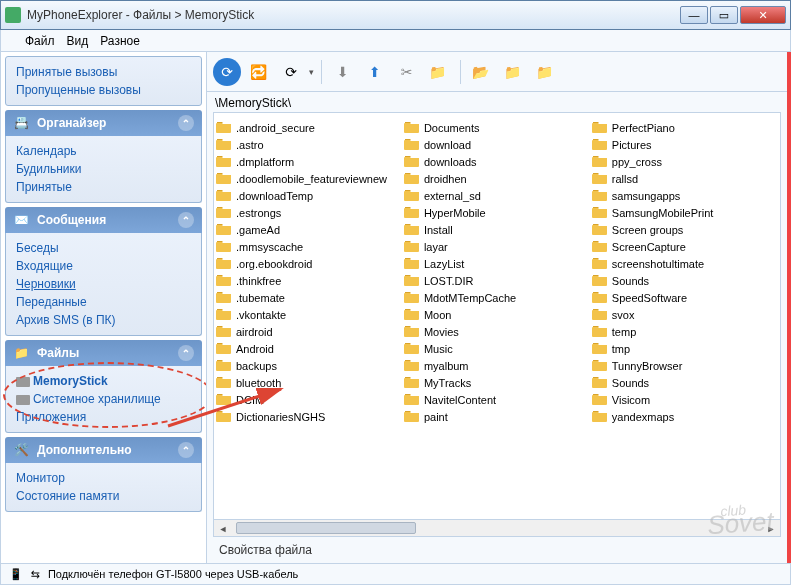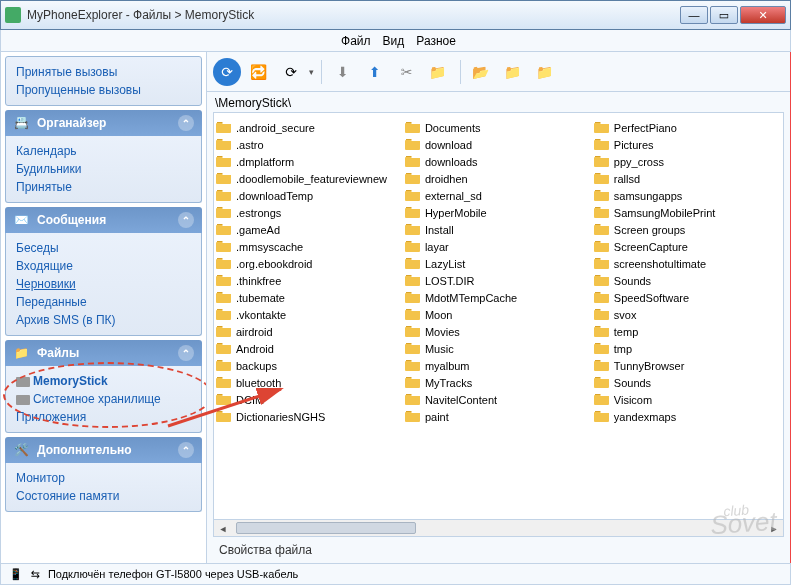--- a/index.html
+++ b/index.html
@@ -8,25 +8,25 @@
 
 .titlebar { height: 30px; background: linear-gradient(#f5f9fd, #d7e6f6); border: 1px solid #5b7ea3; display: flex; align-items: center; padding: 0 4px; }
 .app-icon { width: 16px; height: 16px; background: #4a6; border-radius: 2px; margin-right: 6px; }
 .title-text { font-size: 12px; color: #333; flex: 1; }
 .win-btns { display: flex; gap: 2px; }
 .win-btn { width: 28px; height: 18px; border: 1px solid #6a89b0; border-radius: 2px; display:flex; align-items:center; justify-content:center; font-size:11px; }
 .win-min,.win-max { background: linear-gradient(#e8f1fb,#c4d9ef); }
 .win-close { background: linear-gradient(#f08080,#c0392b); color:#fff; width:46px; }
 
 
-.menubar { height: 22px; border: 1px solid #c2d3e6; border-top:none; display:flex; align-items:center; font-size:12px; padding-left:6px; gap:12px; background:#f5f9fd;justify-content:center; }
+.menubar { height: 22px; border: 1px solid #c2d3e6; border-top:none; display:flex; align-items:center; font-size:12px; padding-left:24px; gap:12px; background:#f5f9fd; }
 .menubar span { cursor:default; }
 
 
-.main { display:flex; height: calc(585px - 30px - 22px - 22px); border-left:1px solid #c2d3e6; border-right:1px solid #ef4444; }
+.main { display:flex; height: calc(585px - 30px - 22px - 22px); border-left:1px solid #c2d3e6; border-right:4px solid #ef4444; }
 
 
 .sidebar { width: 206px; background:#fff; border-right:1px solid #c2d3e6; overflow:hidden; font-size:12px; }
 .panel { margin:4px; }
 .panel-head { height:26px; background: linear-gradient(#6d96c9,#7da6d9); color:#fff; font-weight:bold; border-radius:3px 3px 0 0; display:flex; align-items:center; padding:0 8px; position:relative; }
 .panel-head .hicon { width:18px; height:18px; margin-right:6px; display:flex; align-items:center; justify-content:center; }
 .panel-head .chev { position:absolute; right:8px; width:16px; height:16px; border-radius:50%; background:rgba(255,255,255,.3); display:flex; align-items:center; justify-content:center; font-size:10px; }
 .panel-body { background: linear-gradient(#eaf1fb,#e0e9f5); border:1px solid #9bb8d8; border-top:none; border-radius:0 0 3px 3px; padding:6px 10px; }
 .panel-body a { display:block; color:#1a5fb4; text-decoration:none; line-height:18px; cursor:pointer; }
 .panel-body a.uline { text-decoration:underline; }

